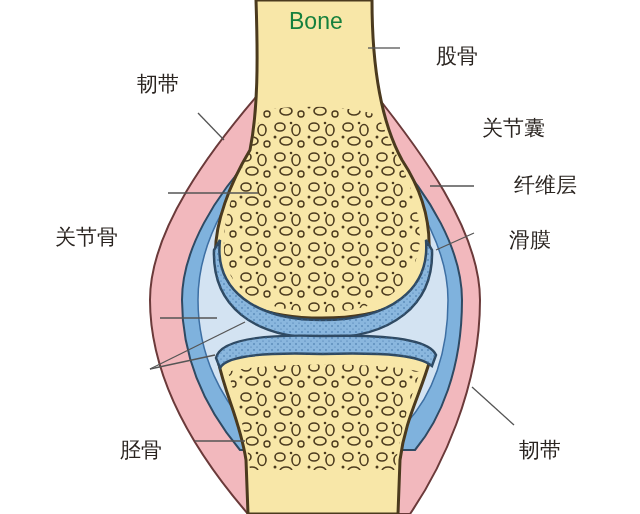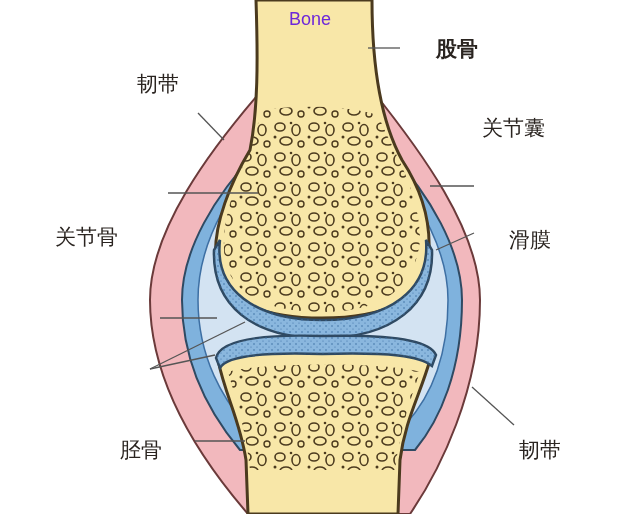--- a/index.html
+++ b/index.html
@@ -1,19 +1,19 @@
 <!DOCTYPE html>
 <html><head>
 <meta charset="utf-8">
 <style>
   html, body { margin:0; padding:0; background:#ffffff; }
   #stage { position:relative; width:640px; height:514px; overflow:hidden; background:#ffffff; }
   svg { position:absolute; left:0; top:0; }
   .lbl { position:absolute; font-family:"DejaVu Serif","Liberation Serif",serif; font-size:21px; color:#2a2420; white-space:nowrap; line-height:1; }
-  .bone-lbl { position:absolute; font-family:"Liberation Sans","DejaVu Sans",sans-serif; font-size:18px; color:#6d28d9; line-height:1; }
+  .bone-lbl { position:absolute; font-family:"Liberation Sans","DejaVu Sans",sans-serif; font-size:23px; color:#15803d; line-height:1; }
 </style>
 </head>
 <body>
 
 <div id="stage">
   <svg width="640" height="514" viewBox="0 0 640 514">
     <defs>
       <pattern id="spongy" width="34" height="30" patternUnits="userSpaceOnUse">
         <ellipse cx="8" cy="7" rx="5" ry="4" fill="none" stroke="#4b3a1e" stroke-width="1.6"></ellipse>
         <ellipse cx="24" cy="10" rx="4" ry="5.5" fill="none" stroke="#4b3a1e" stroke-width="1.6"></ellipse>
@@ -57,20 +57,21 @@
       <line x1="160" y1="318" x2="217" y2="318"></line>
       <line x1="150" y1="369" x2="245" y2="322"></line>
       <line x1="150" y1="369" x2="215" y2="355"></line>
       <line x1="195" y1="441" x2="245" y2="441"></line>
       <line x1="472" y1="387" x2="514" y2="425"></line>
     </g>
   </svg>
 
   <div class="bone-lbl" style="left:289px;top:10px;">Bone</div>
 
-  <div class="lbl" style="left:436px;top:38px;font-weight:bold;">股骨</div>
+  <div class="lbl" style="left:436px;top:46px;">股骨</div>
   <div class="lbl" style="left:137px;top:74px;">韧带</div>
   <div class="lbl" style="left:482px;top:118px;">关节囊</div>
   <div class="lbl" style="left:55px;top:195px;margin-top:32px;">关节骨</div>
+  <div class="lbl" style="left:514px;top:175px;">纤维层</div>
   <div class="lbl" style="left:509px;top:230px;">滑膜</div>
   <div class="lbl" style="left:120px;top:440px;">胫骨</div>
   <div class="lbl" style="left:519px;top:440px;">韧带</div>
 </div>
 
 </body></html>

